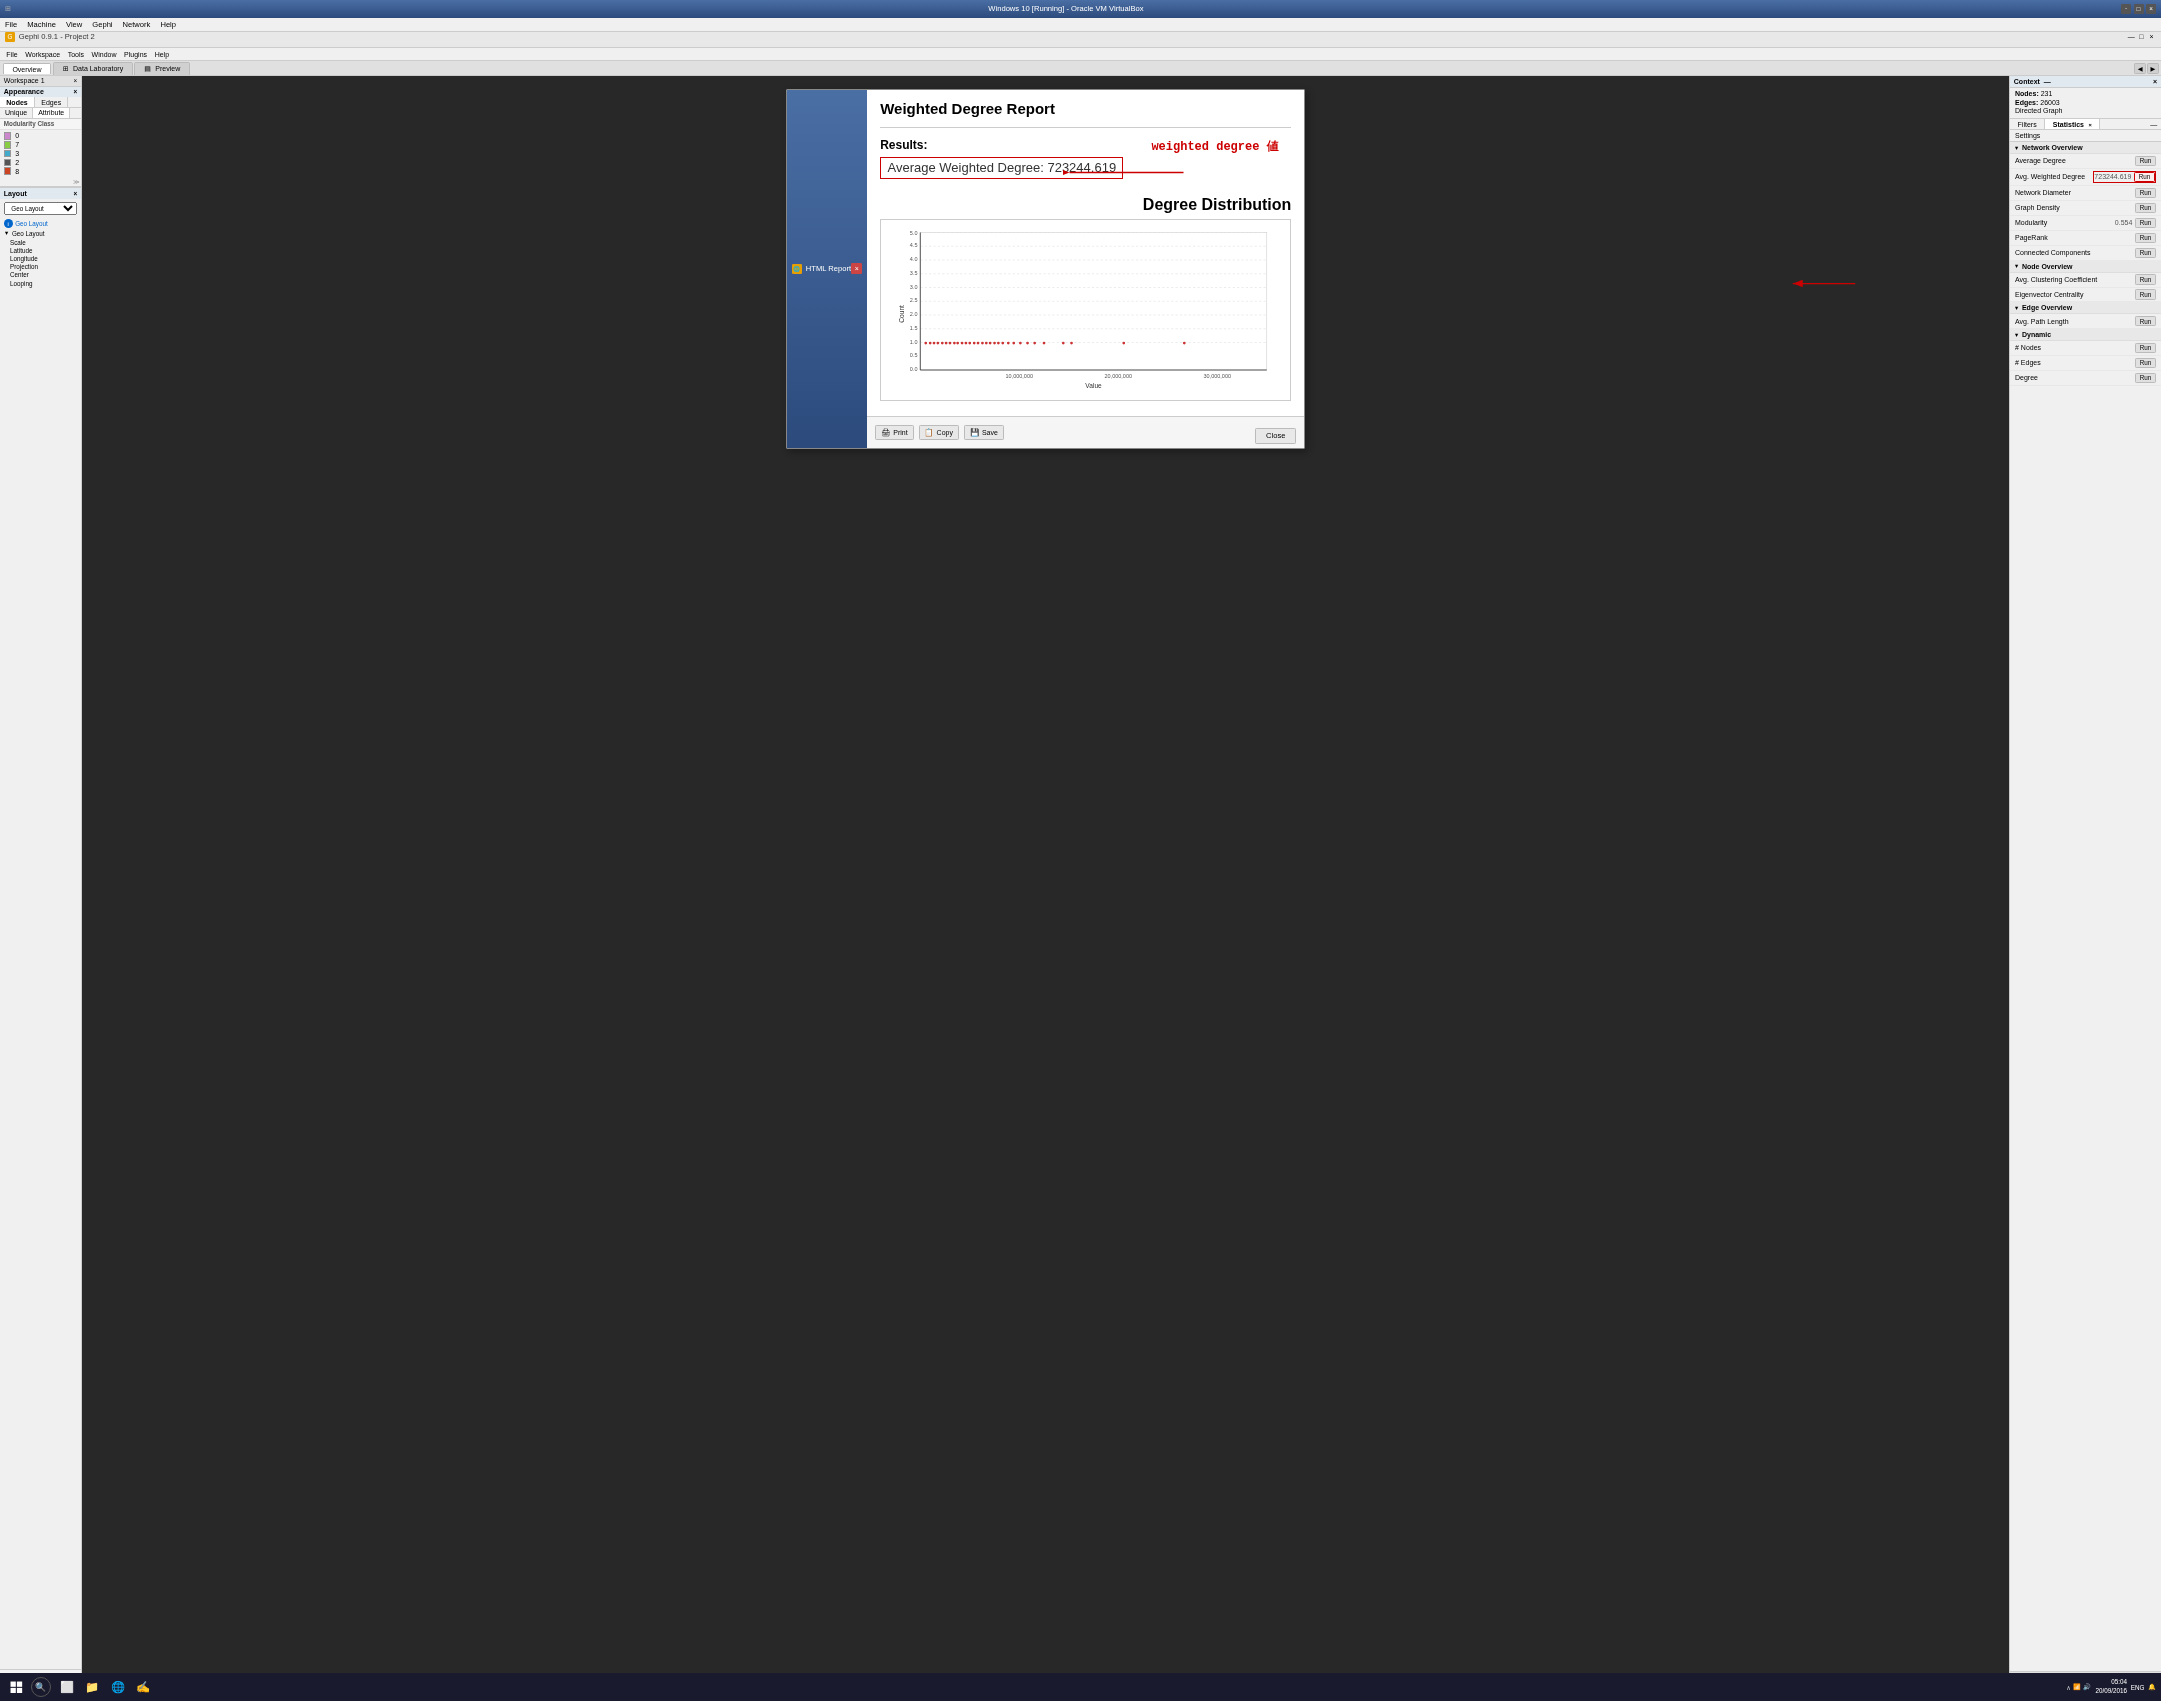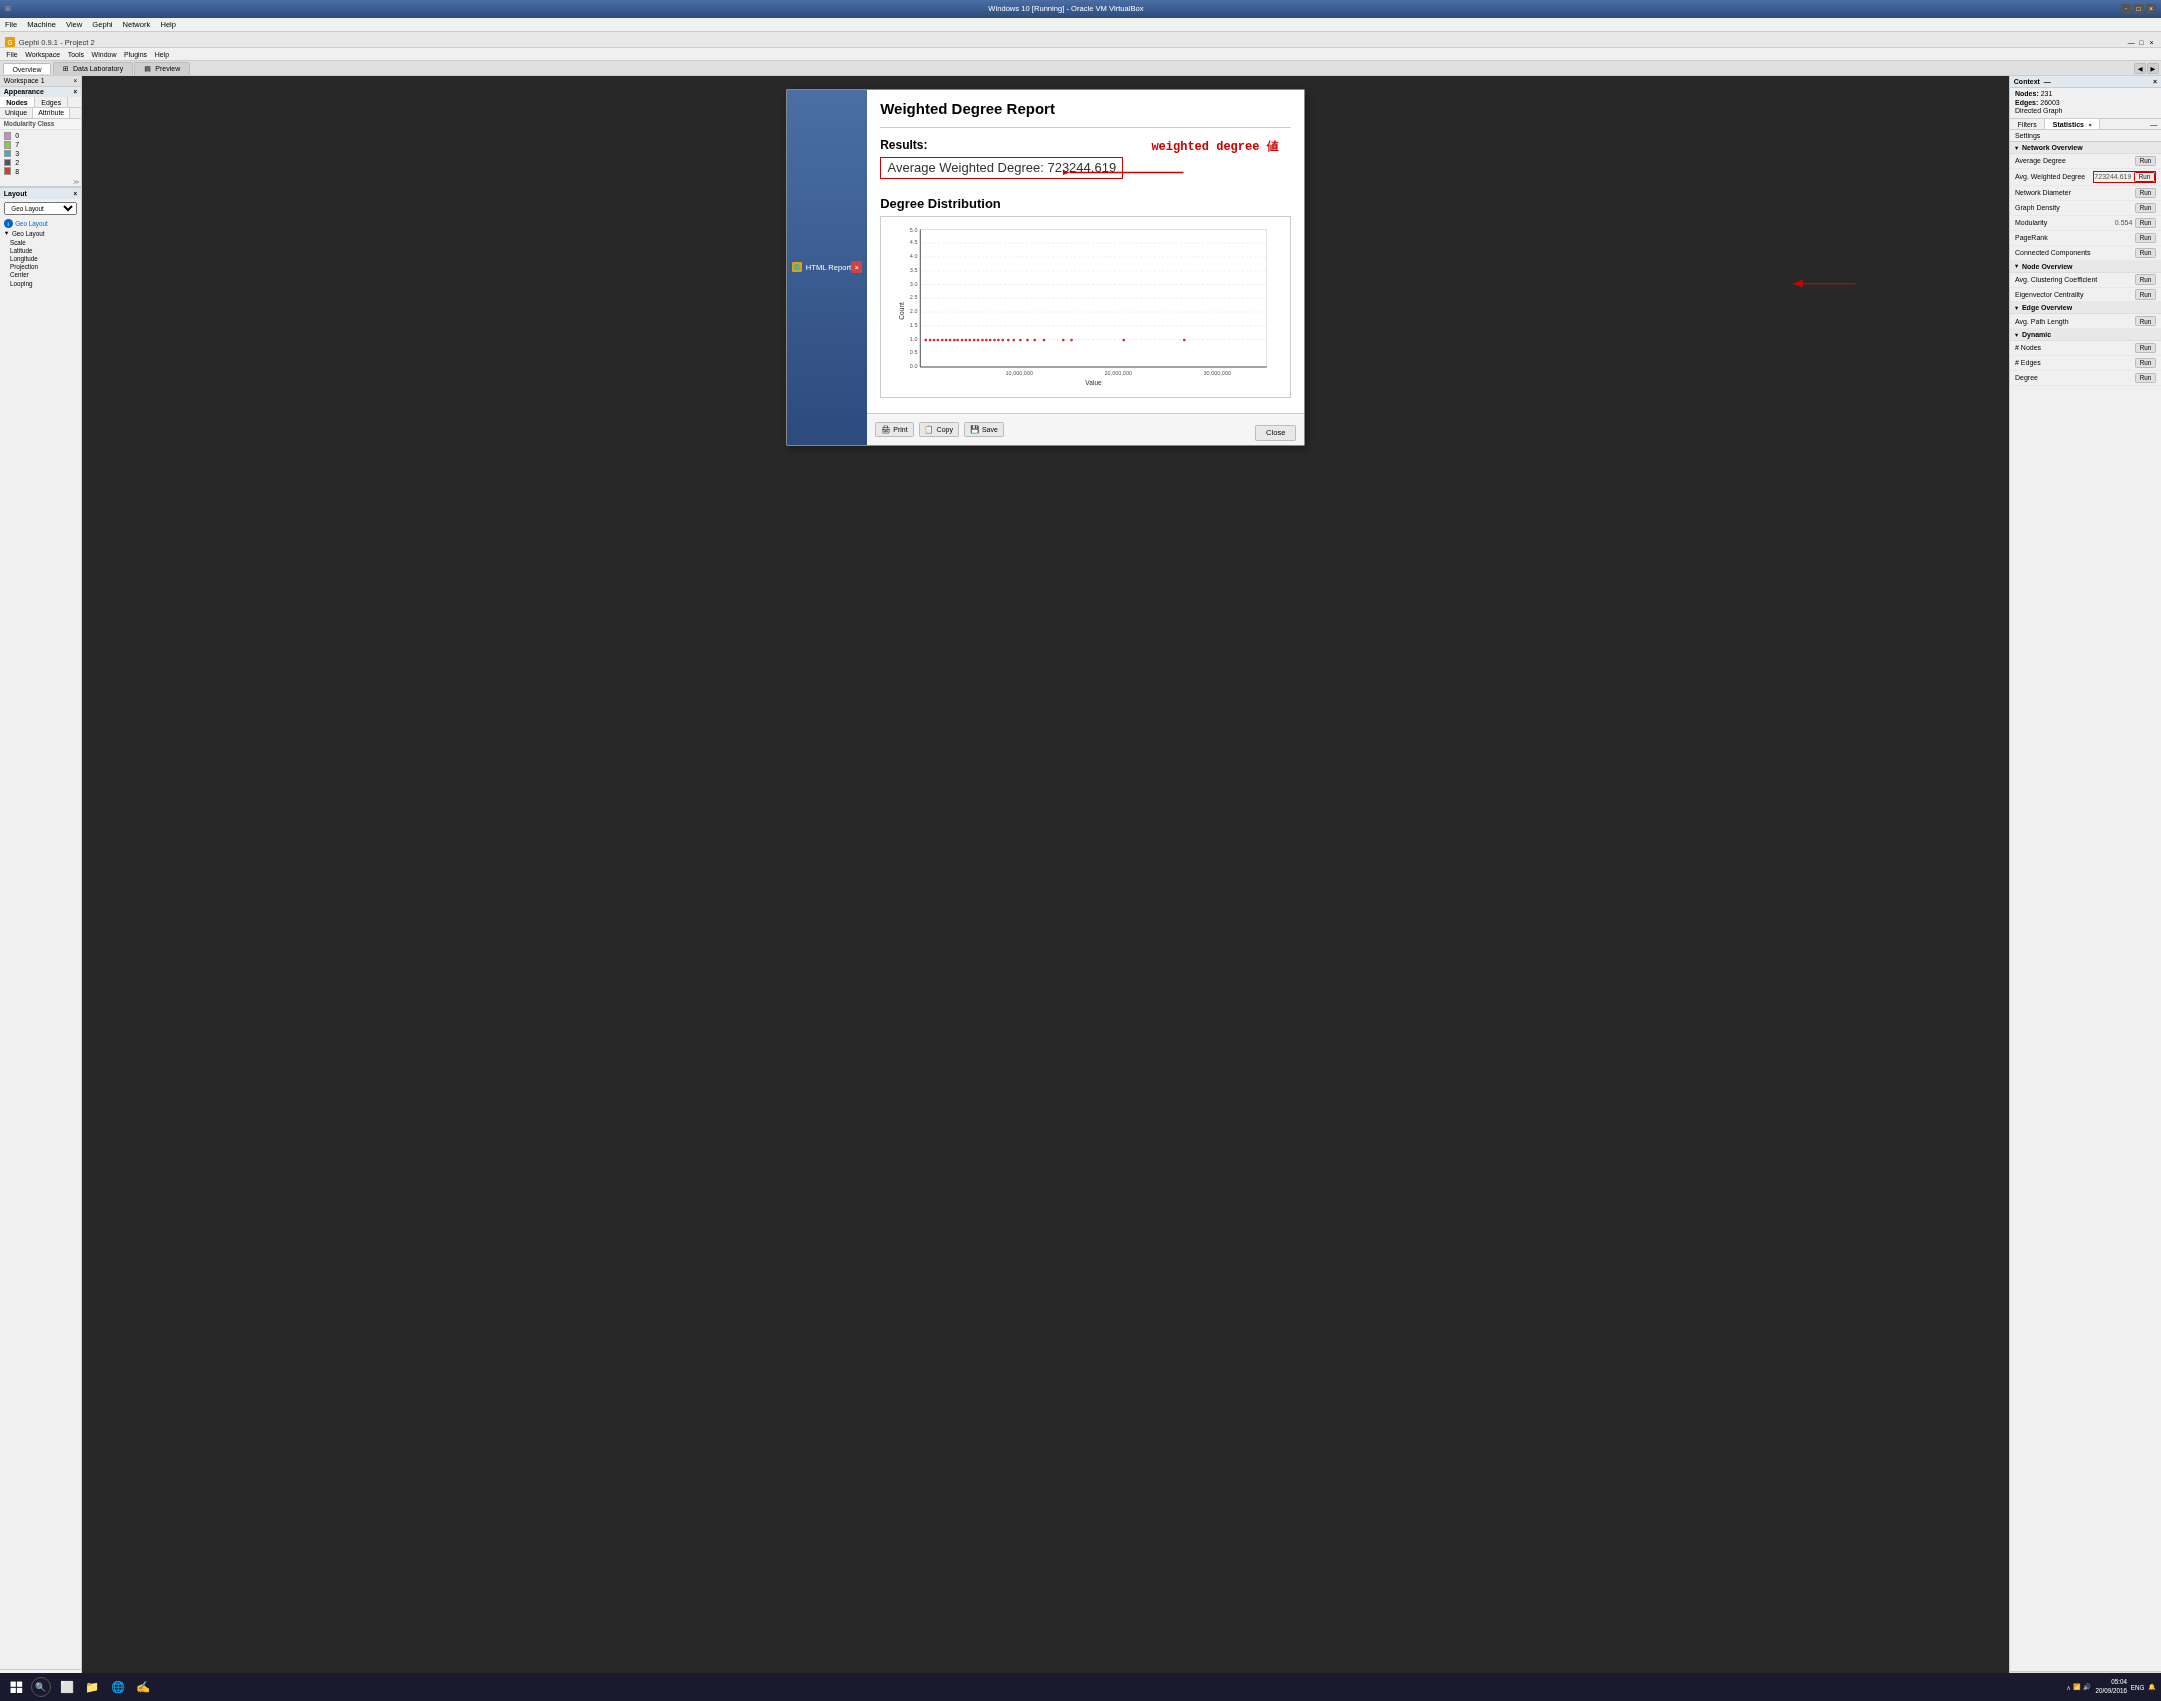--- a/index.html
+++ b/index.html
@@ -39,21 +39,21 @@
       background: #f5f5f5;
       display: flex;
       flex-direction: column;
       height: calc(100vh - 32px);
     }
 
     .gephi-title-bar {
       background: #e8e8e8;
       height: 16.5px;
       display: flex;
-      align-items: flex-end;
+      align-items: flex-start;
       padding: 0 5px;
       border-bottom: 0.6px solid #ccc;
       font-size: 7.6px;
     }
     .gephi-title-icon { width: 10px; height: 10px; background: #e8a000; border-radius: 1.3px; margin-right: 3.8px; display: flex; align-items: center; justify-content: center; font-size: 6.3px; color: white; }
     .gephi-title-text { font-size: 7.6px; color: #333; }
     .gephi-title-controls { margin-left: auto; display: flex; gap: 1.3px; }
     .gephi-title-controls span { width: 8.9px; height: 8.9px; cursor: pointer; display: flex; align-items: center; justify-content: center; font-size: 7px; }
 
     .gephi-menu-bar {
@@ -432,23 +432,23 @@
     .avg-degree-box {
       border: 1.3px solid #cc0000;
       display: inline-block;
       padding: 2.5px 6.3px;
       font-size: 13px;
       color: #333;
       margin-bottom: 5px;
     }
 
     .chart-title {
-      font-size: 13px;
+      font-size: 16px;
       font-weight: bold;
-      text-align: left;
+      text-align: right;
       margin-bottom: 5px;
     }
 
     .chart-area {
       border: 0.6px solid #ccc;
       padding: 6.3px;
       background: white;
       margin-bottom: 5px;
     }
 

